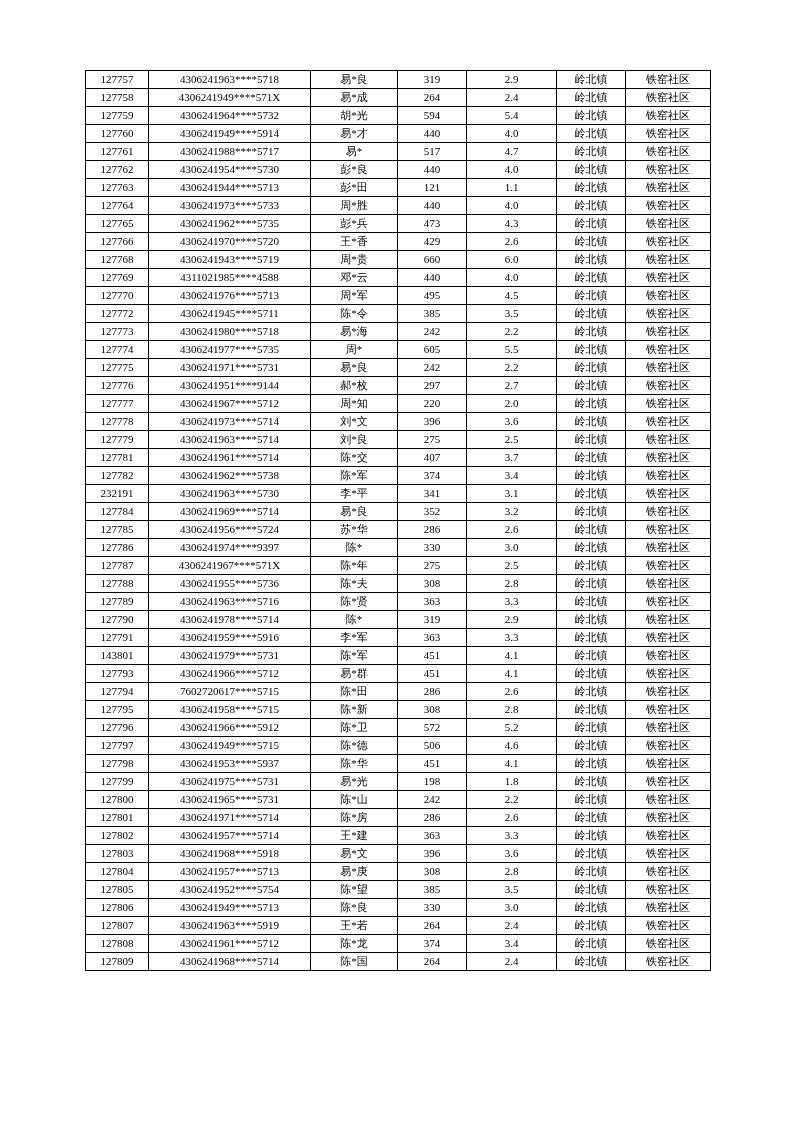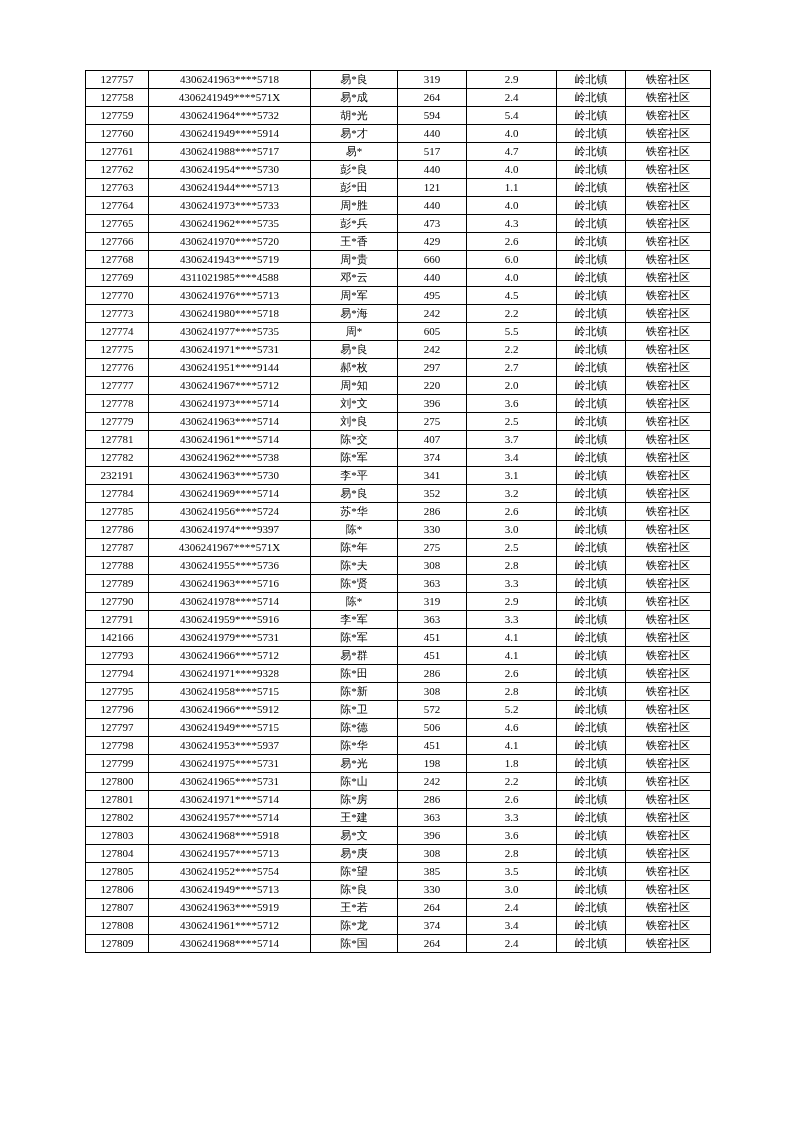--- a/index.html
+++ b/index.html
@@ -170,20 +170,29 @@
         <tr>
           <td>127770</td>
           <td>4306241976****5713</td>
           <td>周*军</td>
           <td>495</td>
           <td>4.5</td>
           <td>岭北镇</td>
           <td>铁窑社区</td>
         </tr>
         <tr>
+          <td>127772</td>
+          <td>4306241945****5711</td>
+          <td>陈*令</td>
+          <td>385</td>
+          <td>3.5</td>
+          <td>岭北镇</td>
+          <td>铁窑社区</td>
+        </tr>
+        <tr>
           <td>127773</td>
           <td>4306241980****5718</td>
           <td>易*海</td>
           <td>242</td>
           <td>2.2</td>
           <td>岭北镇</td>
           <td>铁窑社区</td>
         </tr>
         <tr>
           <td>127774</td>
@@ -332,40 +341,40 @@
         <tr>
           <td>127791</td>
           <td>4306241959****5916</td>
           <td>李*军</td>
           <td>363</td>
           <td>3.3</td>
           <td>岭北镇</td>
           <td>铁窑社区</td>
         </tr>
         <tr>
-          <td>142166</td>
+          <td>143801</td>
           <td>4306241979****5731</td>
           <td>陈*军</td>
           <td>451</td>
           <td>4.1</td>
           <td>岭北镇</td>
           <td>铁窑社区</td>
         </tr>
         <tr>
           <td>127793</td>
           <td>4306241966****5712</td>
           <td>易*群</td>
           <td>451</td>
           <td>4.1</td>
           <td>岭北镇</td>
           <td>铁窑社区</td>
         </tr>
         <tr>
           <td>127794</td>
-          <td>4306241971****9328</td>
+          <td>7602720617****5715</td>
           <td>陈*田</td>
           <td>286</td>
           <td>2.6</td>
           <td>岭北镇</td>
           <td>铁窑社区</td>
         </tr>
         <tr>
           <td>127795</td>
           <td>4306241958****5715</td>
           <td>陈*新</td>

